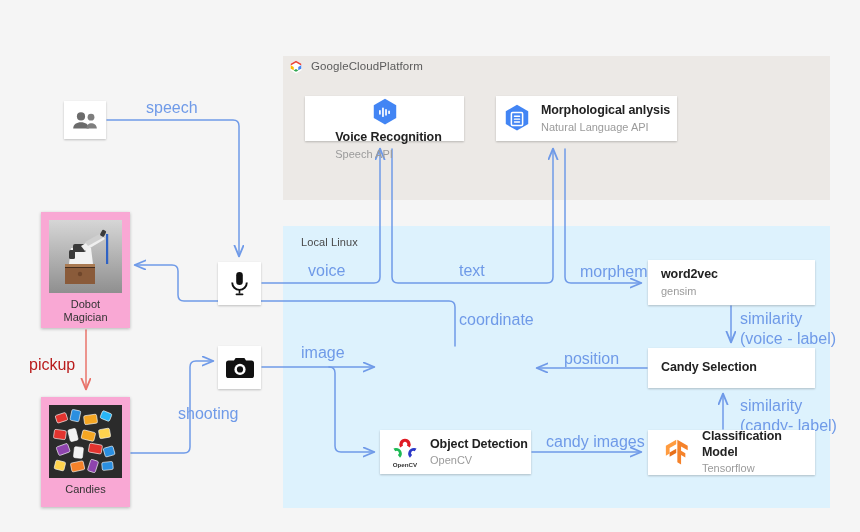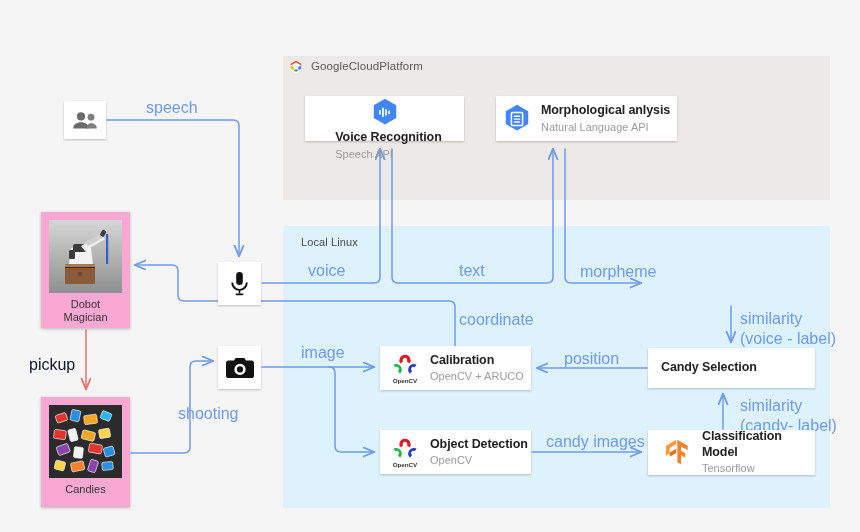--- a/index.html
+++ b/index.html
@@ -72,21 +72,21 @@
   .photocard .cap {
     font-size:11px; color:#333; text-align:center; line-height:1.15;
     margin-top:5px; font-weight:normal;
   }
   .thumb { width:73px; height:73px; margin-top:8px; position:relative; overflow:hidden; }
 
   
   .elabel {
     position:absolute; font-size:16px; color:#6f9ae8; white-space:pre; line-height:1.25;
   }
-  .elabel.red { color:#0f172a; }
+  .elabel.red { color:#b91c1c; }
   .elabel.c { }
 
   svg.wires { position:absolute; left:0; top:0; width:860px; height:532px; pointer-events:none; }
 </style>
 </head>
 <body>
 
 <div id="stage">
 
   <div class="panel" id="gcp-panel"></div>
@@ -266,51 +266,45 @@
         <rect x="16.2" y="19.3" width="7.6" height="1.7" rx="0.8"></rect>
         <rect x="16.2" y="22.6" width="7.6" height="1.7" rx="0.8"></rect>
       </g>
     </svg>
     <div class="txt">
       <div class="t1">Morphological anlysis</div>
       <div class="t2">Natural Language API</div>
     </div>
   </div>
 
+  <div class="card" id="word2vec">
+    <div class="txt">
+      <div class="t1">word2vec</div>
+      <div class="t2">gensim</div>
+    </div>
+  </div>
 
   <div class="card" id="candy-selection">
     <div class="txt">
       <div class="t1">Candy Selection</div>
     </div>
   </div>
 
   <div class="card" id="classification">
     <svg class="tflogo" viewBox="0 0 40 40">
       <path d="M20.4 4.5 32.6 11.6v5.2l-7.8-4.5v5l5 2.9v5.1l-5-2.9v11.1l-4.4-2.6z" fill="#f5822a"></path>
       <path d="M19.1 4.5 6.9 11.6v11.6l4.4-2.6v-6.4l7.8-4.5z" fill="#ff9b3f"></path>
       <path d="M19.1 14.9 11.3 19.4v5.1l7.8-4.5z" fill="#e8701a"></path>
     </svg>
     <div class="txt">
       <div class="t1">Classification Model</div>
       <div class="t2">Tensorflow</div>
     </div>
   </div>
 
-  <div class="card" id="calibration">
-    <svg class="cvlogo" viewBox="0 0 44 38">
-      <path d="M22 3.2a6.8 6.8 0 0 1 5.6 10.6l-3.3-2.4a2.8 2.8 0 1 0-4.6 0l-3.3 2.4A6.8 6.8 0 0 1 22 3.2z" fill="#e01b24"></path>
-      <path d="M11.4 14.2a6.8 6.8 0 0 1 4.7 11.7l-2.5-3.2a2.8 2.8 0 1 0-3.2-4.6l-2.1-3.3a6.8 6.8 0 0 1 3.1-0.6z" fill="#1db954"></path>
-      <path d="M32.6 14.2a6.8 6.8 0 0 0-4.7 11.7l2.5-3.2a2.8 2.8 0 1 1 3.2-4.6l2.1-3.3a6.8 6.8 0 0 0-3.1-0.6z" fill="#2c38c7"></path>
-      <text x="22" y="36.4" font-family="Liberation Sans, sans-serif" font-size="7.4" font-weight="bold" fill="#333" text-anchor="middle">OpenCV</text>
-    </svg>
-    <div class="txt">
-      <div class="t1">Calibration</div>
-      <div class="t2">OpenCV + ARUCO</div>
-    </div>
-  </div>
 
   <div class="card" id="object-detection">
     <svg class="cvlogo" viewBox="0 0 44 38">
       <path d="M22 3.2a6.8 6.8 0 0 1 5.6 10.6l-3.3-2.4a2.8 2.8 0 1 0-4.6 0l-3.3 2.4A6.8 6.8 0 0 1 22 3.2z" fill="#e01b24"></path>
       <path d="M11.4 14.2a6.8 6.8 0 0 1 4.7 11.7l-2.5-3.2a2.8 2.8 0 1 0-3.2-4.6l-2.1-3.3a6.8 6.8 0 0 1 3.1-0.6z" fill="#1db954"></path>
       <path d="M32.6 14.2a6.8 6.8 0 0 0-4.7 11.7l2.5-3.2a2.8 2.8 0 1 1 3.2-4.6l2.1-3.3a6.8 6.8 0 0 0-3.1-0.6z" fill="#2c38c7"></path>
       <text x="22" y="36.4" font-family="Liberation Sans, sans-serif" font-size="7.4" font-weight="bold" fill="#333" text-anchor="middle">OpenCV</text>
     </svg>
     <div class="txt">
       <div class="t1">Object Detection</div>

